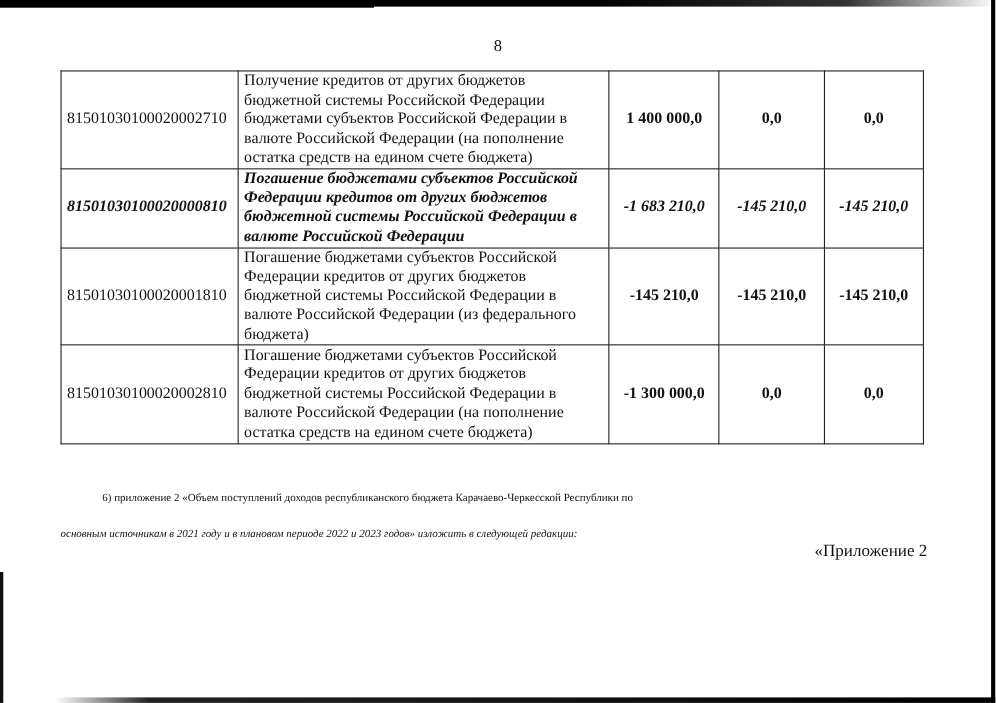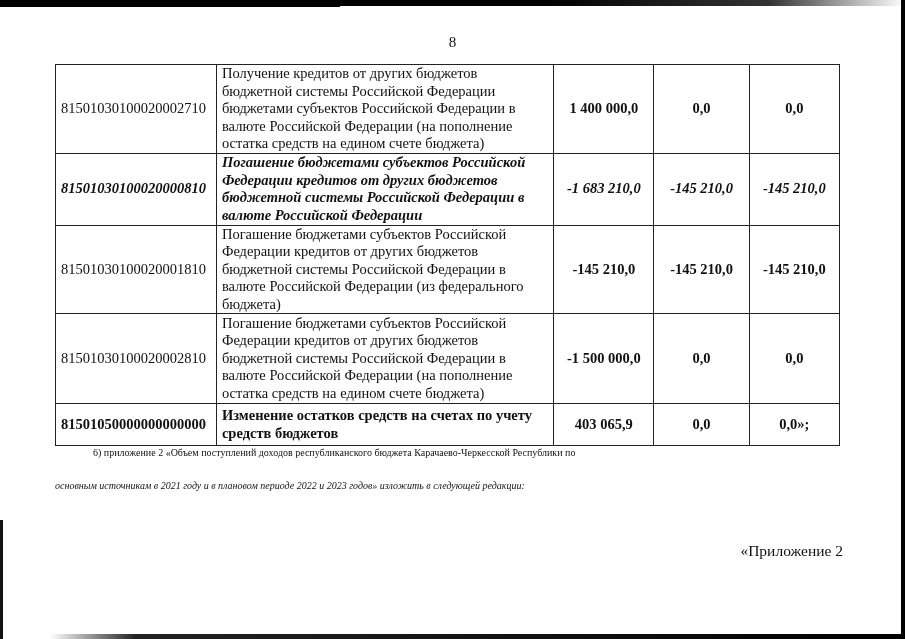--- a/index.html
+++ b/index.html
@@ -49,21 +49,21 @@
   tr.r3 { height:86px; }
   tr.r4 { height:90px; }
   tr.r5 { height:42px; }
   tr.bi td { font-weight:bold; font-style:italic; }
   tr.b td { font-weight:bold; }
   .para {
     position:absolute; left:55px; width:790px; font-size:10px; line-height:33px;
   }
   .para .indent { display:inline-block; width:38px; }
   .appendix {
-    position:absolute; right:62px; top:542px; font-size:15.5px;
+    position:absolute; right:62px; top:492px; font-size:15.5px;
   }
 </style>
 </head>
 <body>
 
 <div class="scan-top2"></div>
 <div class="scan-top"></div>
 <div class="scan-right"></div>
 <div class="scan-left"></div>
 <div class="scan-bottom"></div>
@@ -89,30 +89,23 @@
     <tr class="r3">
       <td class="code">81501030100020001810</td>
       <td class="desc">Погашение бюджетами субъектов Российской Федерации кредитов от других бюджетов бюджетной системы Российской Федерации в валюте Российской Федерации (из федерального бюджета)</td>
       <td class="num c1">-145 210,0</td>
       <td class="num c2">-145 210,0</td>
       <td class="num c3">-145 210,0</td>
     </tr>
     <tr class="r4">
       <td class="code">81501030100020002810</td>
       <td class="desc">Погашение бюджетами субъектов Российской Федерации кредитов от других бюджетов бюджетной системы Российской Федерации в валюте Российской Федерации (на пополнение остатка средств на едином счете бюджета)</td>
-      <td class="num c1">-1 500 000,0</td>
+      <td class="num c1">-1 300 000,0</td>
       <td class="num c2">0,0</td>
       <td class="num c3">0,0</td>
-    </tr>
-    <tr class="r5 b">
-      <td class="code">81501050000000000000</td>
-      <td class="desc">Изменение остатков средств на счетах по учету средств бюджетов</td>
-      <td class="num c1">403 065,9</td>
-      <td class="num c2">0,0</td>
-      <td class="num c3">0,0»;</td>
     </tr>
   </tbody>
 </table>
 
 <div class="para" style="top:436px;"><span class="indent"></span><span>6) приложение 2 «Объем поступлений доходов республиканского бюджета Карачаево-Черкесской Республики по</span></div>
 <div class="para" style="top:469px; left:55px;font-style:italic;"><span>основным источникам в 2021 году и в плановом периоде 2022 и 2023 годов» изложить в следующей редакции:</span></div>
 
 <div class="appendix">«Приложение 2</div>
 
 </body></html>

